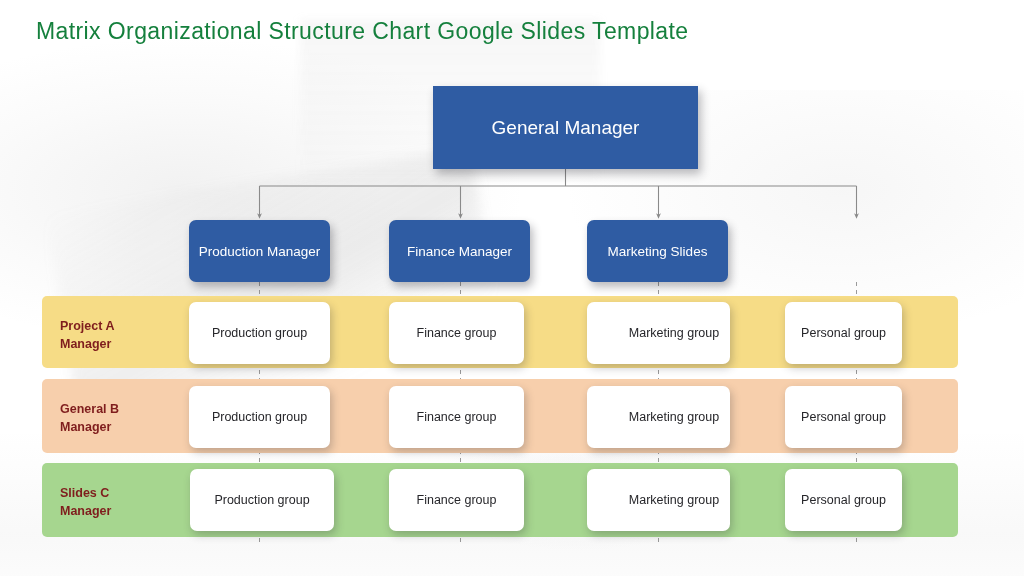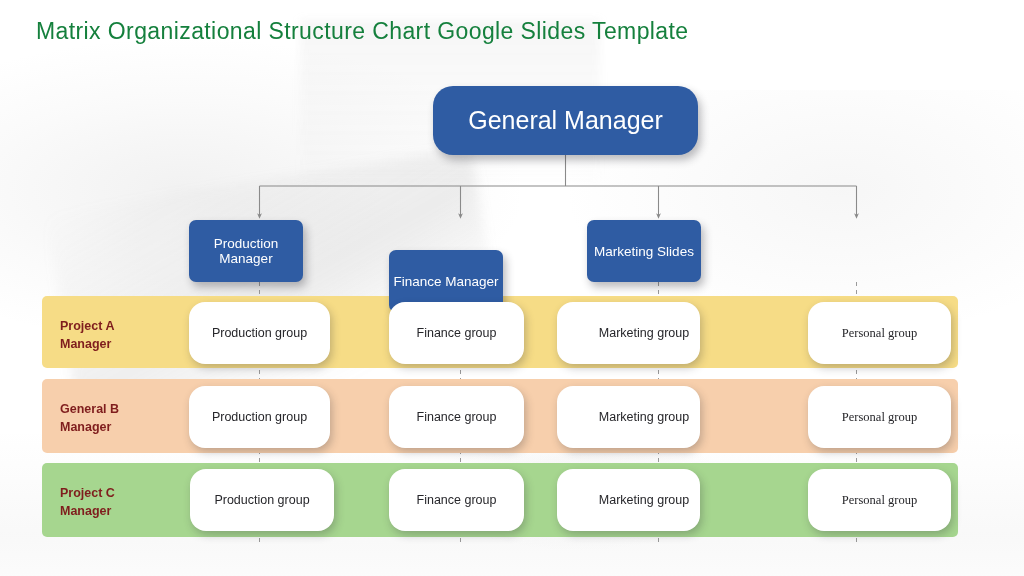--- a/index.html
+++ b/index.html
@@ -91,32 +91,32 @@
     display: flex;
     align-items: center;
     justify-content: center;
     text-align: center;
     box-shadow: 3px 5px 9px rgba(30,30,40,0.30);
   }
   #gm-box {
     left: 433px;
     top: 86px;
     width: 265px;
-    height: 69px;
-    font-size: 25px;
-    border-radius: 20px;
+    height: 83px;
+    font-size: 19px;
+    border-radius: 0;
   }
   .mgr-box {
     top: 220px;
-    width: 114px;
+    width: 141px;
     height: 62px;
     font-size: 13.5px;
   }
   .mgr-0 { left: 189px; }
-  .mgr-1 { left: 389px; margin-top: 30px; }
+  .mgr-1 { left: 389px; }
   .mgr-2 { left: 587px; }
   .mgr-3 { left: 785px; }
 
   
   .band {
     position: absolute;
     left: 42px;
     width: 916px;
     border-radius: 5px;
   }
@@ -135,37 +135,37 @@
   }
   .bl-0 { top: 317px; }
   .bl-1 { top: 400px; }
   .bl-2 { top: 484px; }
 
   
   .group-card {
     position: absolute;
     box-sizing: border-box;
     background: #ffffff;
-    border-radius: 16px;
+    border-radius: 7px;
     display: flex;
     align-items: center;
     justify-content: center;
     text-align: center;
     font-size: 12.5px;
     color: #26262a;
     box-shadow: 2px 4px 8px rgba(40,40,45,0.26);
   }
   .row-0 .group-card { top: 302px; height: 62px; }
   .row-1 .group-card { top: 386px; height: 62px; }
   .row-2 .group-card { top: 469px; height: 62px; }
 
   .col-0 { left: 189px; width: 141px; }
   .col-1 { left: 389px; width: 135px; }
-  .col-2 { left: 557px; width: 143px; padding-left: 31px; }
-  .col-3 { left: 808px; width: 143px; font-family: Liberation Serif, serif; }
+  .col-2 { left: 587px; width: 143px; padding-left: 31px; }
+  .col-3 { left: 785px; width: 117px; }
 
   
   .row-2 .col-0 { left: 190px; width: 144px; }
 </style>
 </head>
 <body>
 
 <div id="slide">
 
   <div class="bg-wash bg-1"></div>
@@ -221,21 +221,21 @@
 
   <div class="band-label bl-0">
     <div>Project A</div>
     <div>Manager</div>
   </div>
   <div class="band-label bl-1">
     <div>General B</div>
     <div>Manager</div>
   </div>
   <div class="band-label bl-2">
-    <div>Project C</div>
+    <div>Slides C</div>
     <div>Manager</div>
   </div>
 
   <div class="row-0">
     <div class="group-card col-0">
       <span>Production group</span>
     </div>
     <div class="group-card col-1">
       <span>Finance group</span>
     </div>

